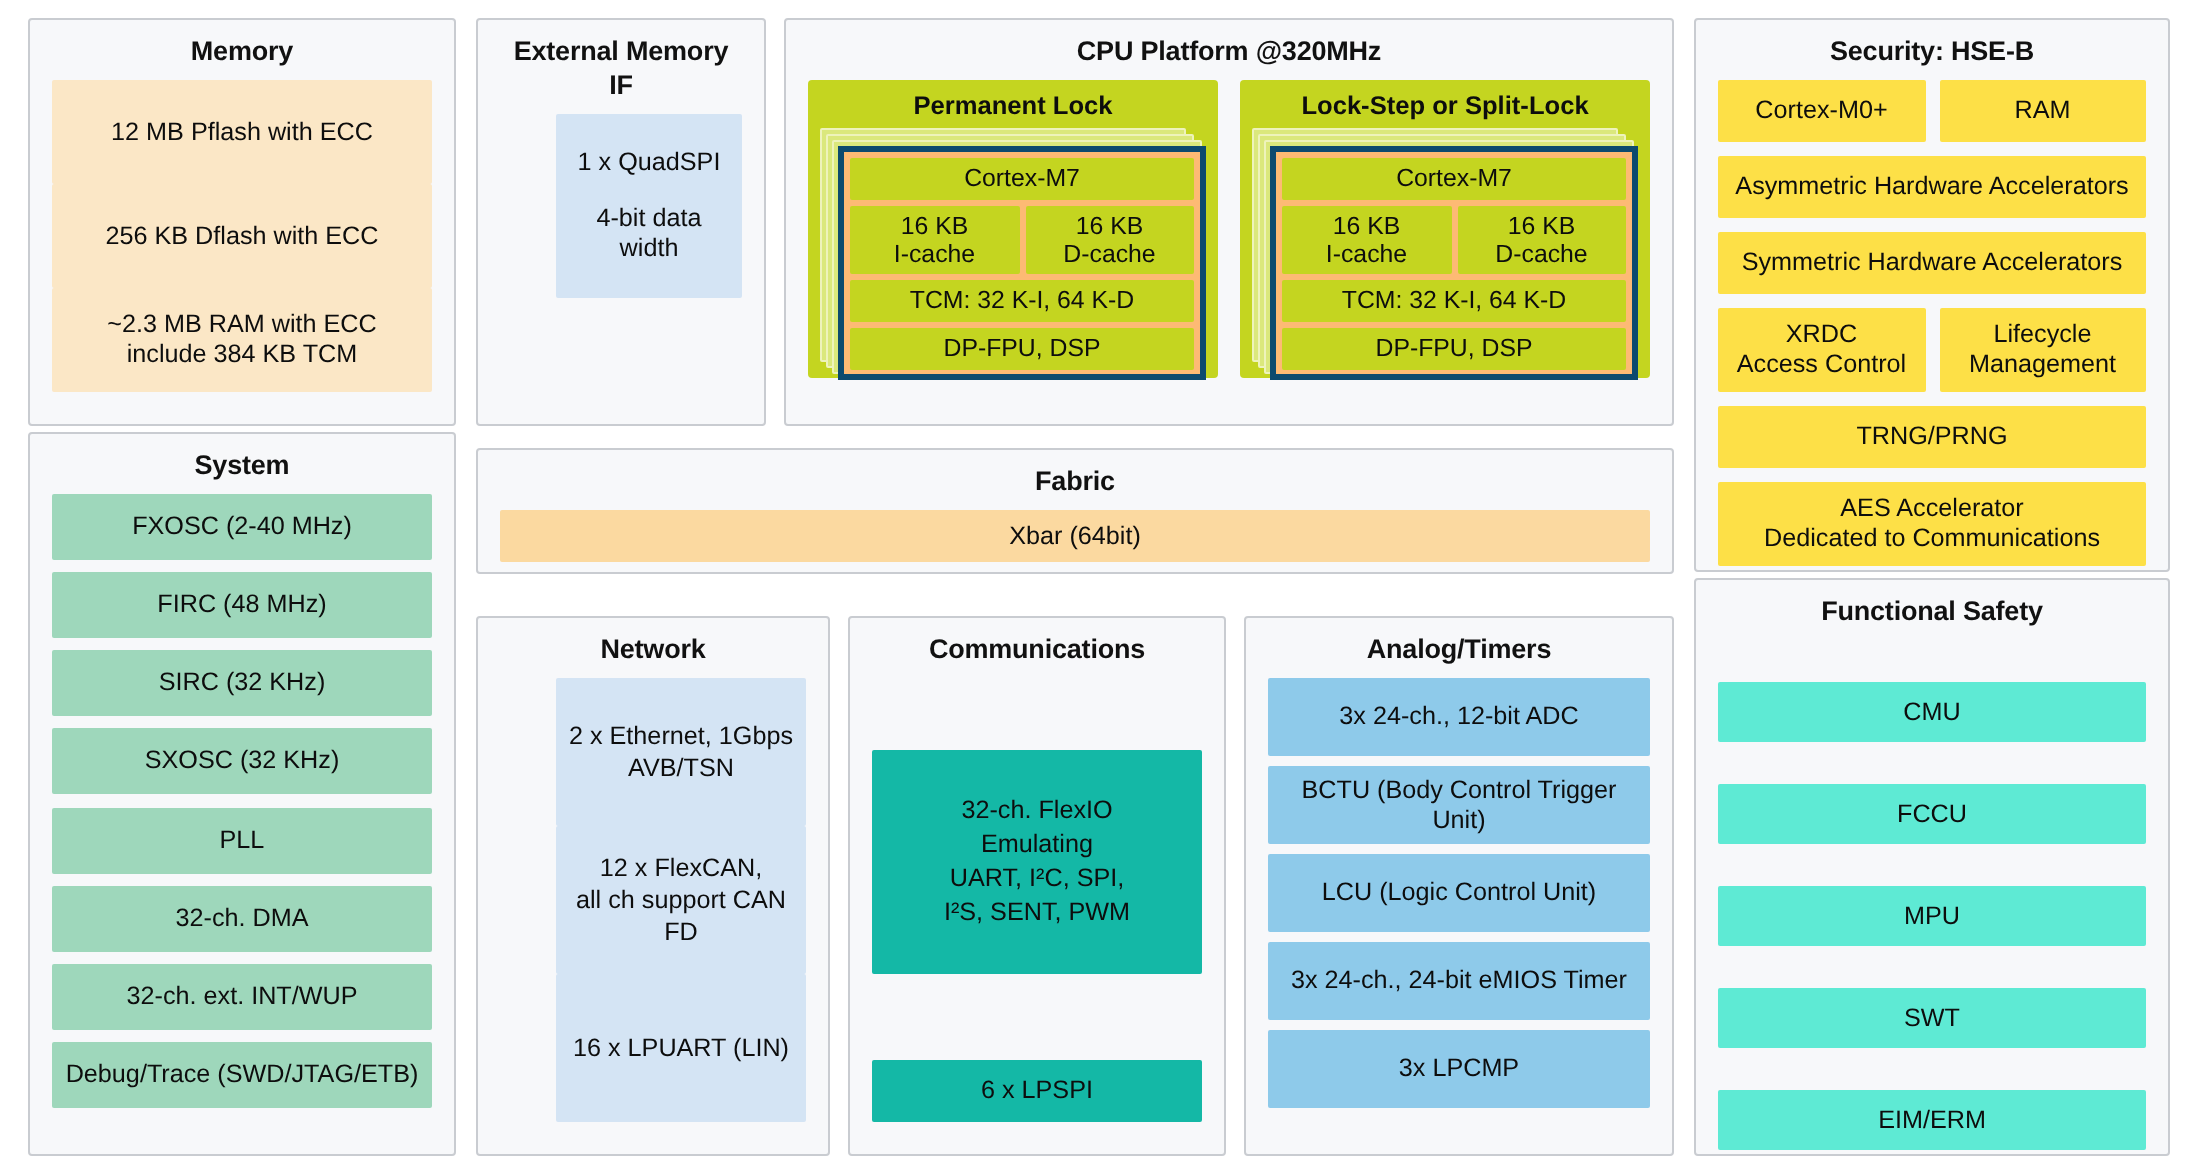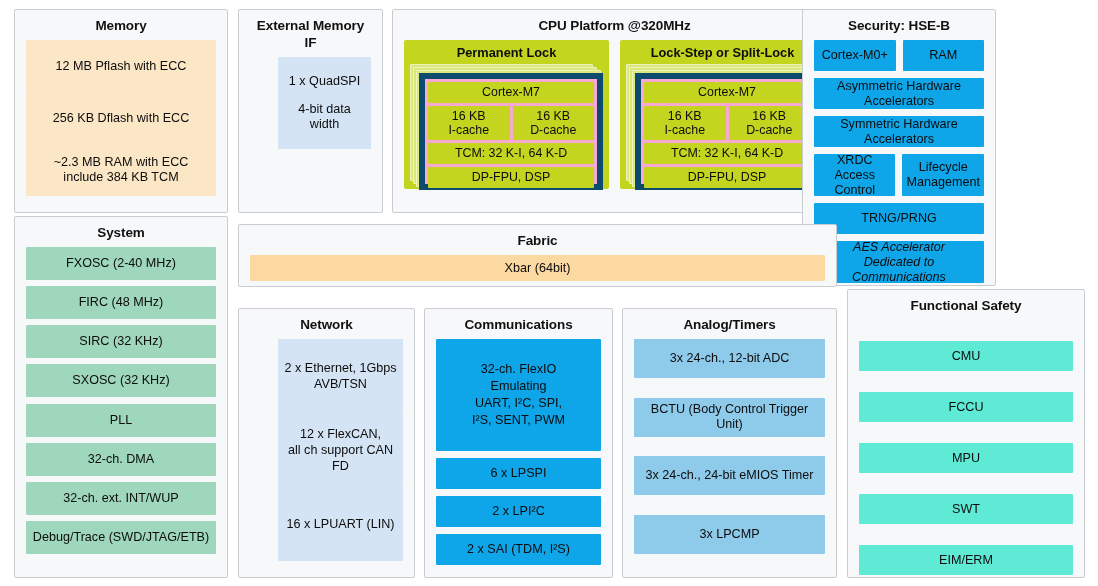--- a/index.html
+++ b/index.html
@@ -45,30 +45,30 @@
     padding: 3px 4px;
     white-space: pre-line;
   }
   .row2 { display: flex; }
 
   
   .c-cream  { background: #fbe7c6; }
   .c-ltblue { background: #d4e4f4; margin-left: 28px; }
   .c-blue   { background: #8ecaea; }
   .c-green  { background: #9ed7bb; }
-  .c-teal   { background: #0ea5e9; }
-  .c-pink   { background: #0ea5e9; }
+  .c-teal   { background: #14b8a6; margin-top: 36px; }
+  .c-pink   { background: #fde047; }
   .c-purple { background: #5eead4; margin-top: 21px; }
   .c-orange { background: #fbd9a0; }
 
   
   #p-memory    { left: 14px;  top: 9px;   width: 214px; height: 204px; }
   #p-extmem    { left: 238px; top: 9px;   width: 145px; height: 204px; }
   #p-cpu       { left: 392px; top: 9px;   width: 445px; height: 204px; }
-  #p-security  { left: 802px; top: 9px;   width: 194px; height: 277px; }
+  #p-security  { left: 847px; top: 9px;   width: 238px; height: 277px; }
   #p-system    { left: 14px;  top: 216px; width: 214px; height: 362px; }
   #p-fabric    { left: 238px; top: 224px; width: 599px; height: 63px; }
   #p-network   { left: 238px; top: 308px; width: 177px; height: 270px; }
   #p-comm      { left: 424px; top: 308px; width: 189px; height: 270px; }
   #p-analog    { left: 622px; top: 308px; width: 215px; height: 270px; }
   #p-safety    { left: 847px; top: 289px; width: 238px; height: 289px; }
 
   
   #p-memory .stack { justify-content: space-between; }
   #p-memory .cell { height: 52px; }
@@ -102,38 +102,38 @@
     background: #dbe87c;
     border: 1px solid #eef3bb;
     border-radius: 1px;
   }
   .layer.l1 { left: 0px; top: 0px;  right: 10px; bottom: 0px; }
   .layer.l2 { left: 3px; top: 3px;  right: 6px;  bottom: -3px; }
   .layer.l3 { left: 6px; top: 6px;  right: 2px;  bottom: -6px; }
   .core-inner {
     position: absolute;
     left: 9px; top: 9px; right: 0px; bottom: -9px;
-    background: #f9a8d4;
-    border: 6px solid #0c4a6e;
+    background: #fdba74;
+    border: 3px solid #0c4a6e;
     padding: 3px;
     display: flex; flex-direction: column; gap: 3px;
   }
   .core-inner .cell { background: #c4d520; font-size: 12.4px; }
   .core-inner .cell.tall { height: 30px; }
   .core-inner .cell.short { height: 22px; }
   .core-inner .row2 { gap: 3px; height: 34px; }
   .core-inner .row2 .cell { flex: 1 1 0; height: 100%; line-height: 14px; }
 
   
   #p-security .stack { gap: 7px; }
   #p-security .cell { height: 31px; }
   #p-security .row2 { gap: 7px; height: 31px; }
   #p-security .row2 .cell { flex: 1 1 0; height: 100%; }
   #p-security .row2.tall { height: 42px; }
-  #p-security .cell.two-line { height: 42px; line-height: 15px; font-style: italic; }
+  #p-security .cell.two-line { height: 42px; line-height: 15px; }
 
   
   #p-system .stack { justify-content: space-between; }
   #p-system .cell { height: 33px; }
 
   
   #p-fabric .cell { height: 26px; }
 
   
   #p-network .stack { justify-content: center; }
@@ -288,20 +288,21 @@
       <div class="cell c-teal">2 x LPI²C</div>
       <div class="cell c-teal">2 x SAI (TDM, I²S)</div>
     </div>
   </div>
 
   <div class="panel" id="p-analog">
     <div class="panel-title">Analog/Timers</div>
     <div class="stack">
       <div class="cell c-blue">3x 24-ch., 12-bit ADC</div>
       <div class="cell c-blue">BCTU (Body Control Trigger Unit)</div>
+      <div class="cell c-blue">LCU (Logic Control Unit)</div>
       <div class="cell c-blue">3x 24-ch., 24-bit eMIOS Timer</div>
       <div class="cell c-blue">3x LPCMP</div>
     </div>
   </div>
 
   <div class="panel" id="p-safety">
     <div class="panel-title">Functional Safety</div>
     <div class="stack">
       <div class="cell c-purple">CMU</div>
       <div class="cell c-purple">FCCU</div>

